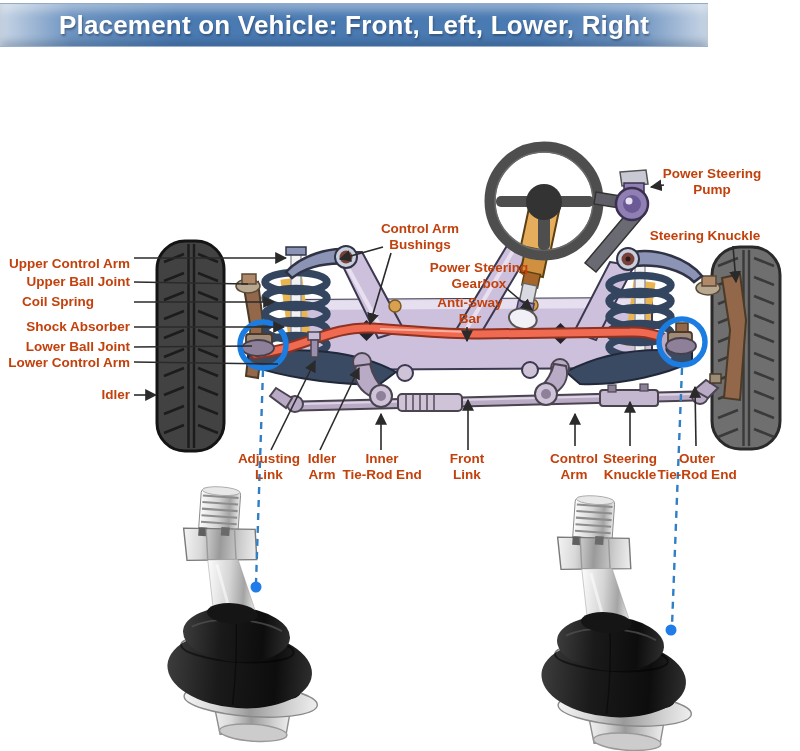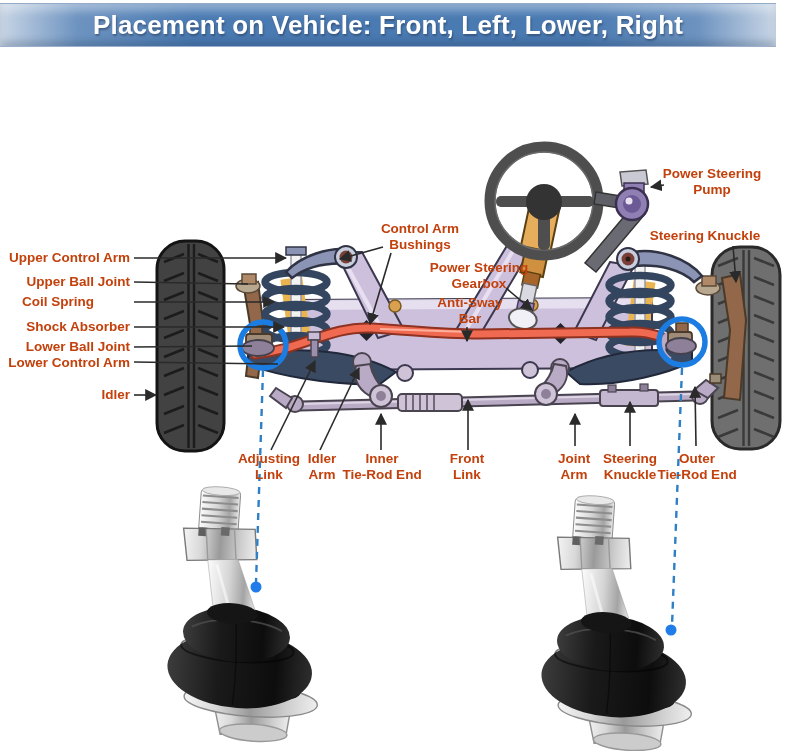--- a/index.html
+++ b/index.html
@@ -1,18 +1,18 @@
 <!DOCTYPE html>
 <html><head>
 <meta charset="utf-8">
 <style>
   html,body{margin:0;padding:0;background:#fff;}
   .canvas{position:relative;width:800px;height:751px;background:#ffffff;overflow:hidden;
           font-family:"Liberation Sans", sans-serif;}
-  .banner{position:absolute;left:0;top:3px;width:776px;height:42px;z-index:3;
+  .banner{position:absolute;left:0;top:3px;width:708px;height:42px;z-index:3;
           background:linear-gradient(to right,#c9d6e6 0,#6d93c0 10%,#4a7ab2 25%,#4a7ab2 75%,#6d93c0 90%,#c9d6e6 100%);
           box-shadow:inset 0 7px 9px rgba(255,255,255,.38), inset 0 -5px 7px rgba(20,40,70,.22);
           border-top:1px solid #93abc9;border-bottom:1px solid #9ab0cc;
           text-align:center;line-height:42px;}
   .banner span{color:#ffffff;font-size:26px;font-weight:bold;letter-spacing:.2px;
           text-shadow:1px 2px 2px rgba(40,60,90,.55);}
   svg.art{position:absolute;left:0;top:0;z-index:1;}
   .lbl{position:absolute;z-index:2;font-weight:bold;color:#c2410c;font-size:13.5px;
        line-height:15.5px;white-space:nowrap;}
   .lbl span{display:block;}
@@ -270,21 +270,21 @@
     </g>
 
     <g>
       <line x1="263" y1="370" x2="256" y2="583" stroke="#2f7fc6" stroke-width="2.4" stroke-dasharray="7 6"></line>
       <line x1="682" y1="368" x2="672" y2="626" stroke="#2f7fc6" stroke-width="2.4" stroke-dasharray="7 6"></line>
       <circle cx="256" cy="587" r="5.5" fill="#1f7ce8"></circle>
       <circle cx="671" cy="630" r="5.5" fill="#1f7ce8"></circle>
     </g>
   </svg>
 
-  <div class="lbl right-align" style="right:670px;top:250px">
+  <div class="lbl right-align" style="right:670px;top:256px">
       <span>Upper Control Arm</span>
     </div>
   <div class="lbl right-align" style="right:670px;top:274px">
       <span>Upper Ball Joint</span>
     </div>
   <div class="lbl right-align" style="right:706px;top:294px">
       <span>Coil Spring</span>
     </div>
   <div class="lbl right-align" style="right:670px;top:319px">
       <span>Shock Absorber</span>
@@ -329,21 +329,21 @@
   </div>
   <div class="lbl center" style="left:382px;top:451px">
     <span>Inner</span>
       <span>Tie-Rod End</span>
   </div>
   <div class="lbl center" style="left:467px;top:451px">
     <span>Front</span>
       <span>Link</span>
   </div>
   <div class="lbl center" style="left:574px;top:451px">
-    <span>Joint</span>
+    <span>Control</span>
       <span>Arm</span>
   </div>
   <div class="lbl center" style="left:630px;top:451px">
     <span>Steering</span>
       <span>Knuckle</span>
   </div>
   <div class="lbl center" style="left:697px;top:451px">
     <span>Outer</span>
       <span>Tie-Rod End</span>
   </div>

